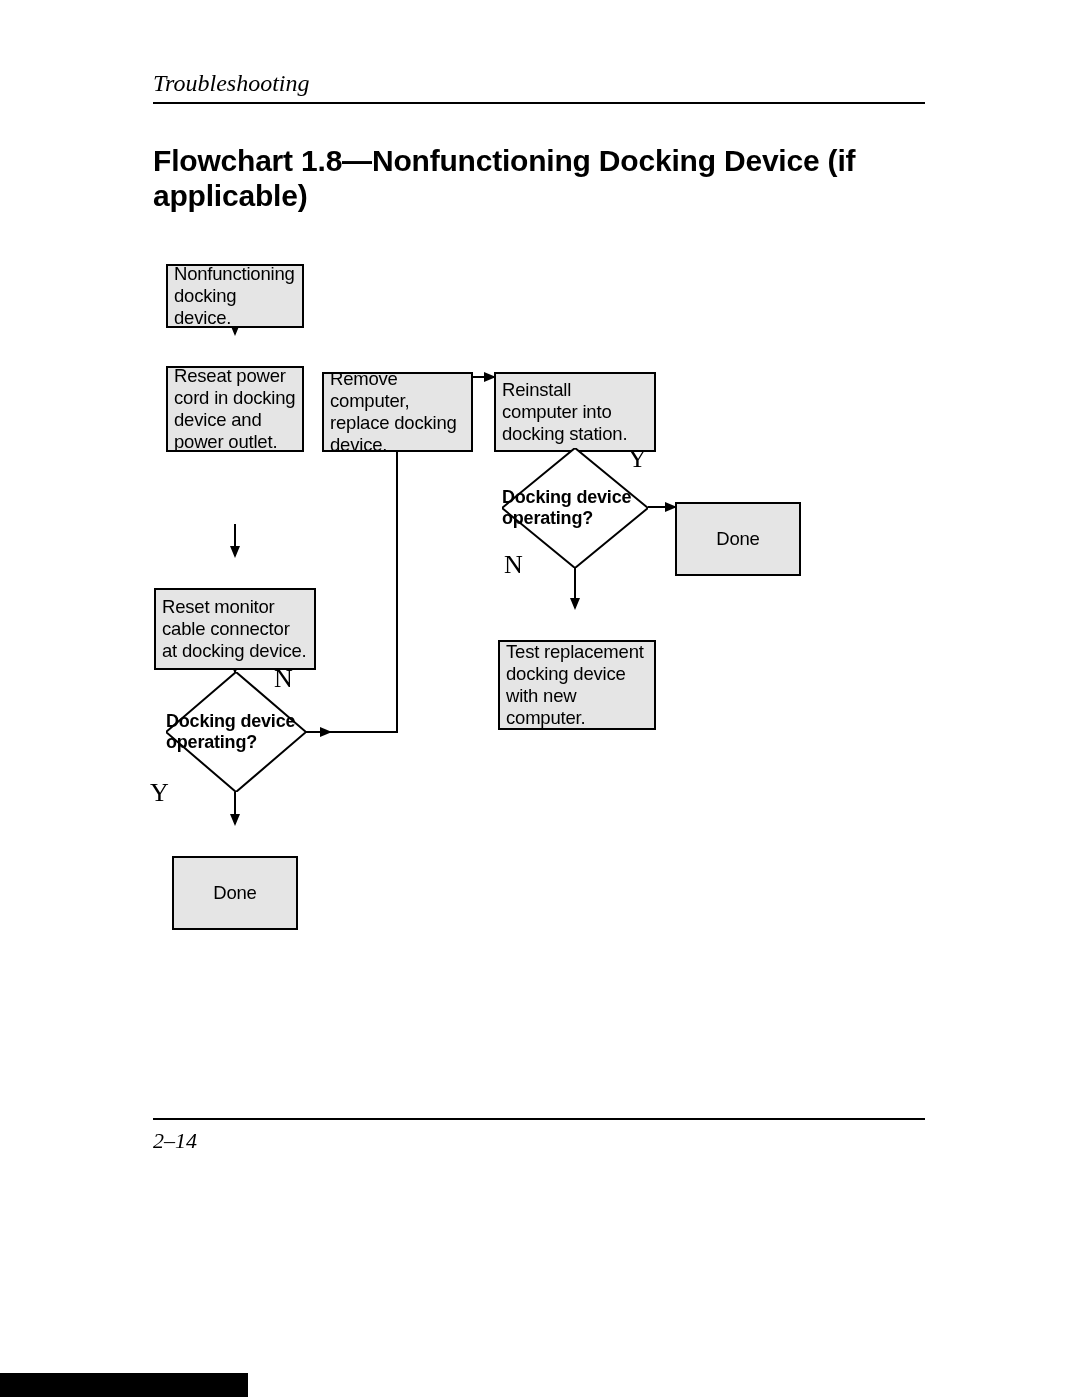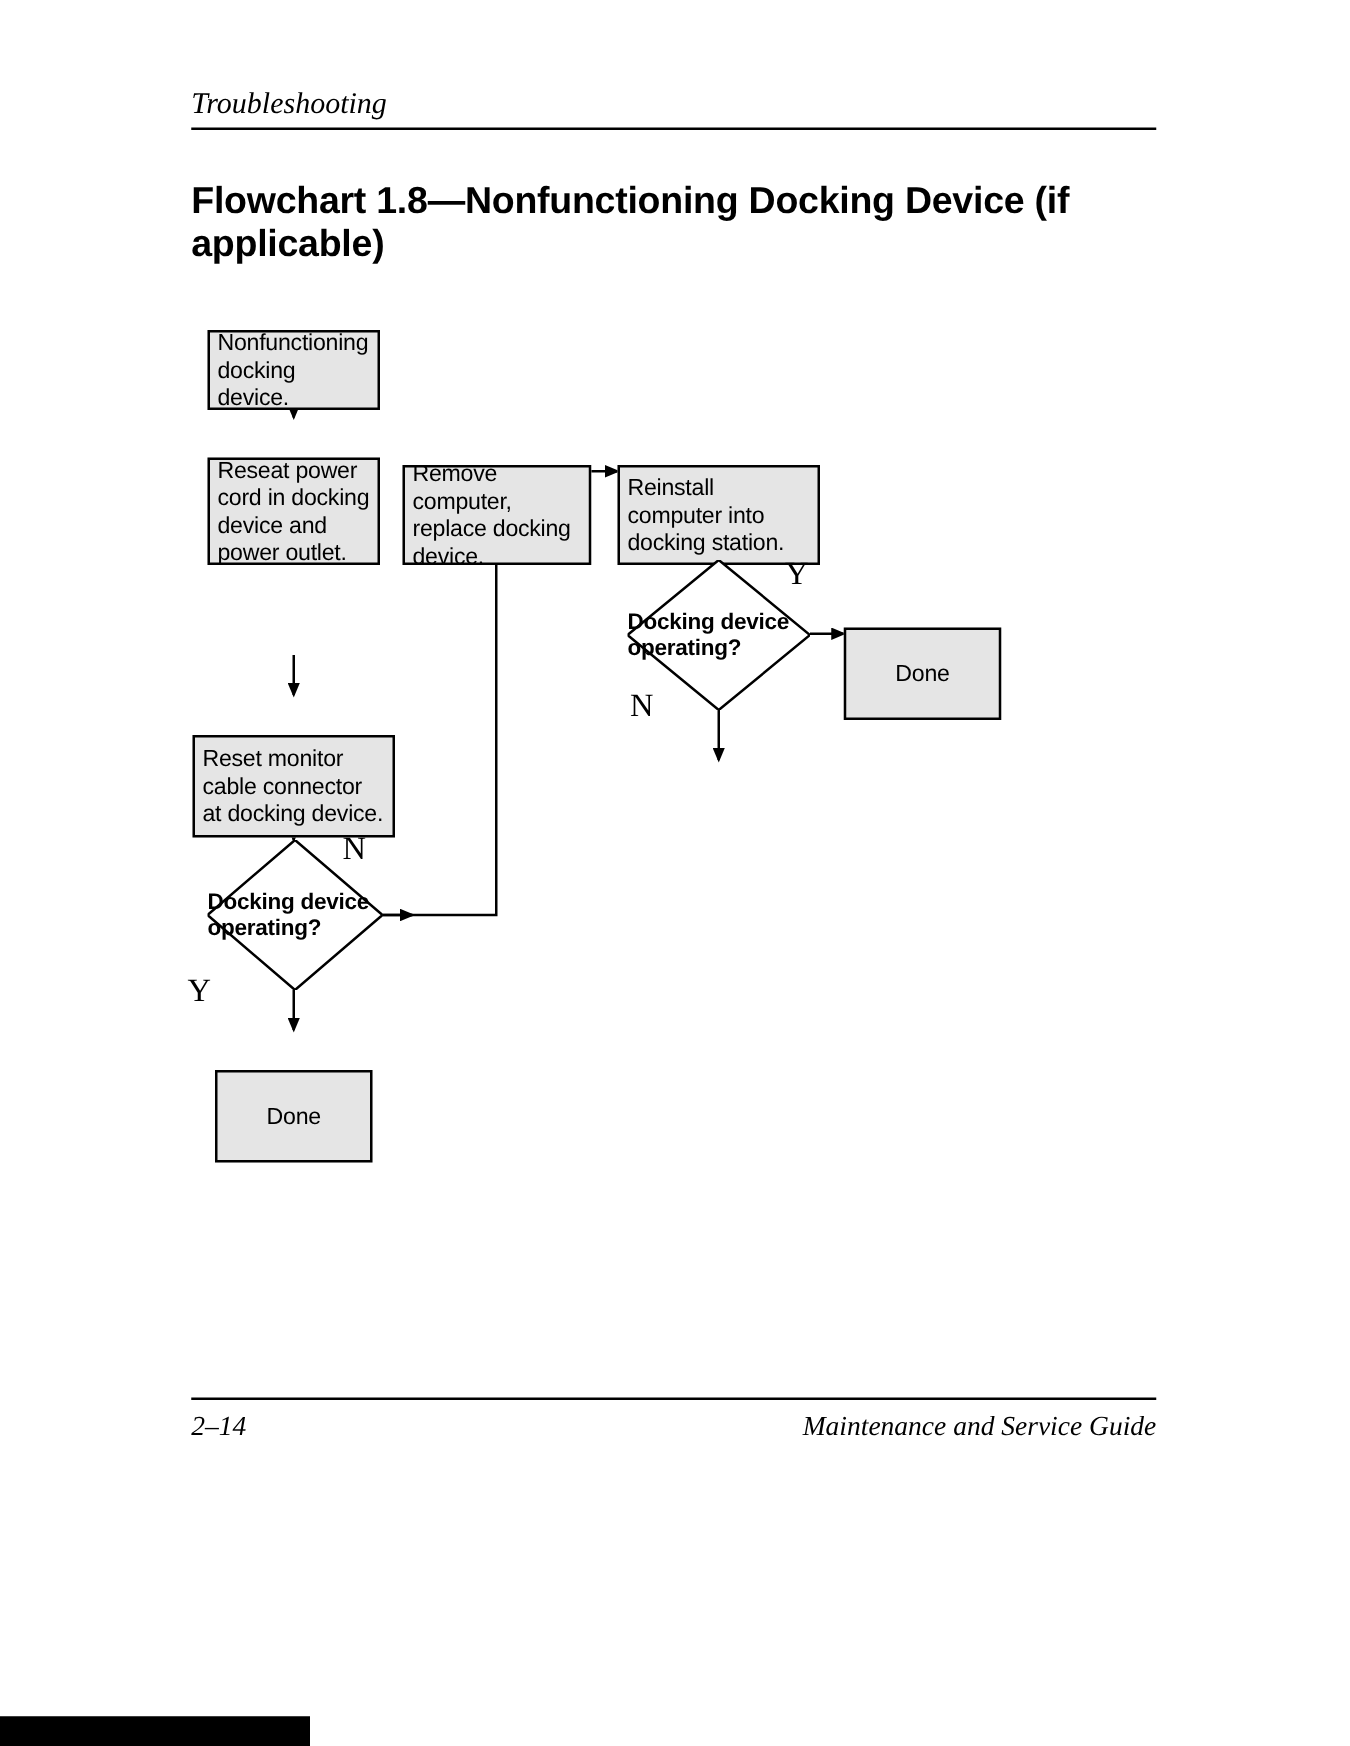--- a/index.html
+++ b/index.html
@@ -185,21 +185,21 @@
     <div class="diamond" style="left:502px; top:448px; width:146px; height:120px">
       <svg width="146" height="120">
           <polygon points="73,0 146,60 73,120 0,60" fill="#fff" stroke="#000" stroke-width="2"></polygon>
         </svg>
       <div class="dtext">Docking device operating?</div>
     </div>
     <div class="ylabel" style="left:628px; top:444px">Y</div>
     <div class="ylabel" style="left:504px; top:550px">N</div>
 
     <div class="box" style="left:675px; top:470px; width:126px; height:74px">Done</div>
+    <div class="box" style="left:498px; top:608px; width:158px; height:90px">Test replacement docking device with new computer.</div>
 
   </div>
 
   <div class="footer-rule"></div>
   <div class="footer-left">2–14</div>
-  <div class="footer-right">Maintenance and Service Guide</div>
 
   <div class="bottom-bar"></div>
 </div>
 
 </body></html>

